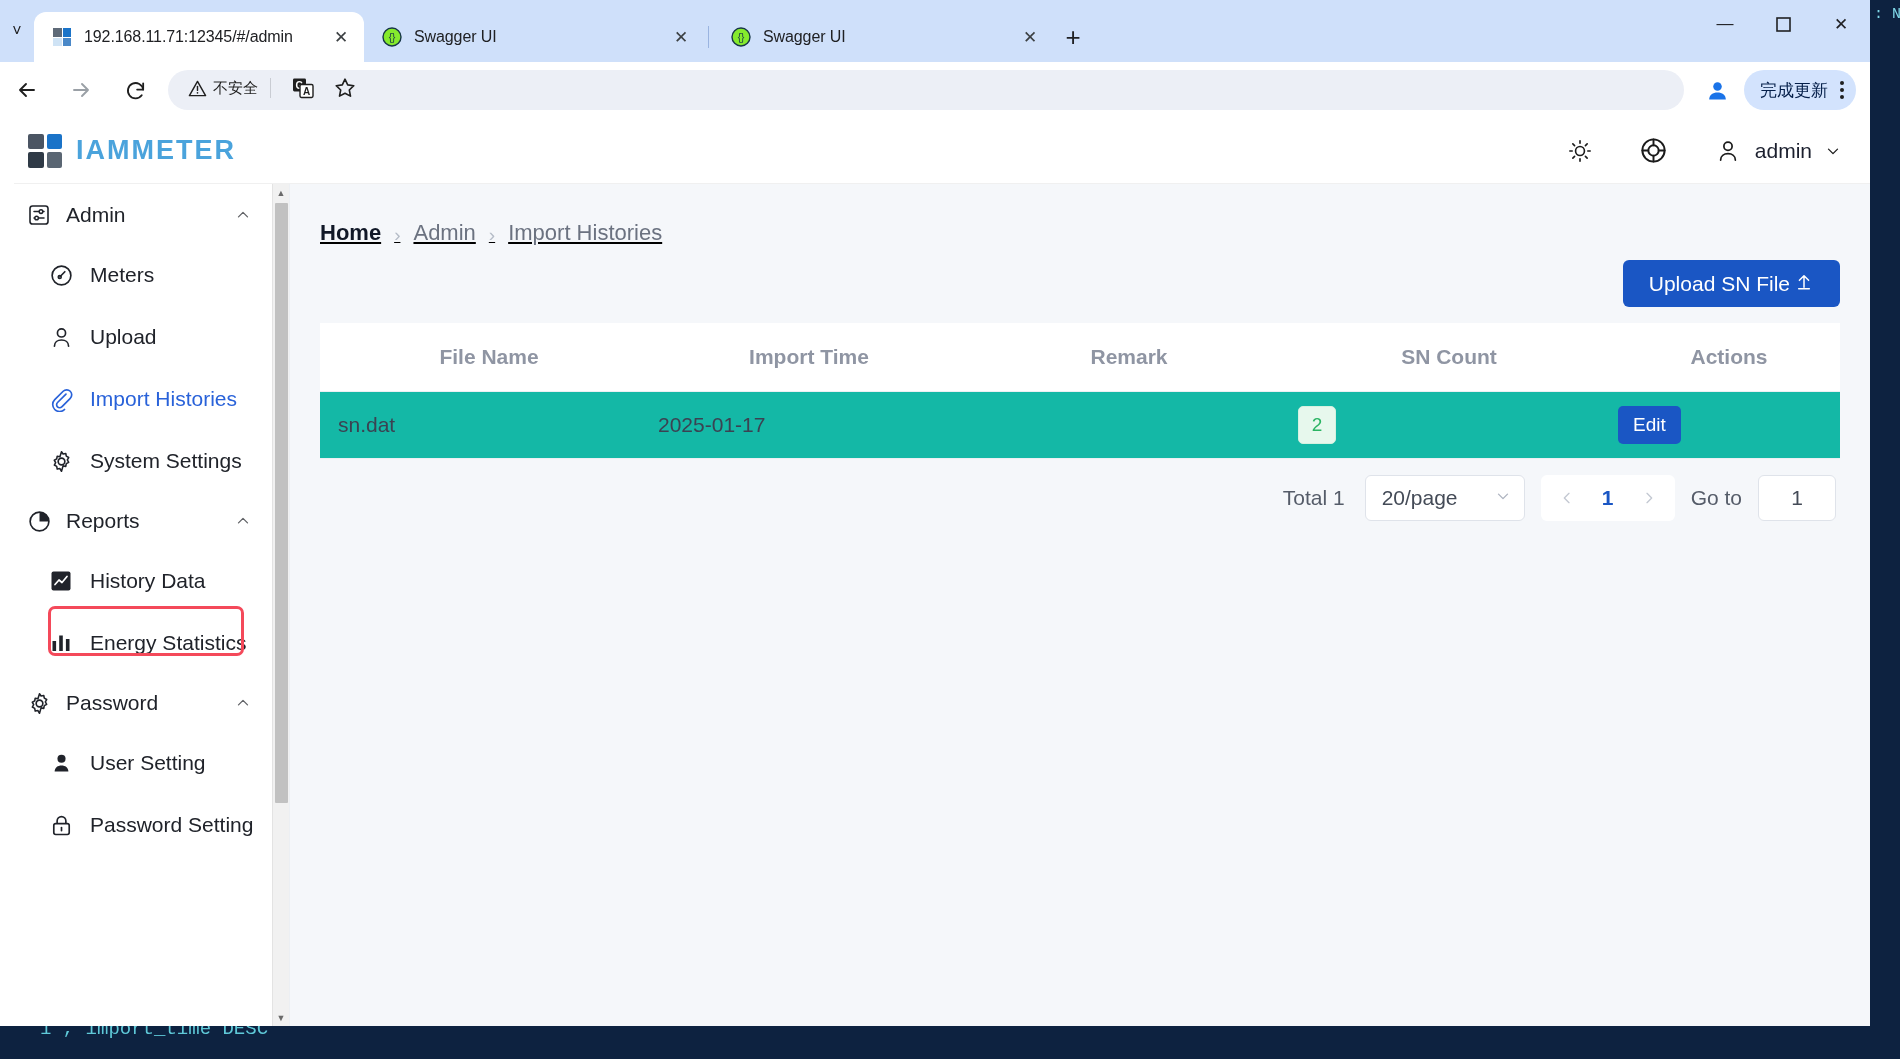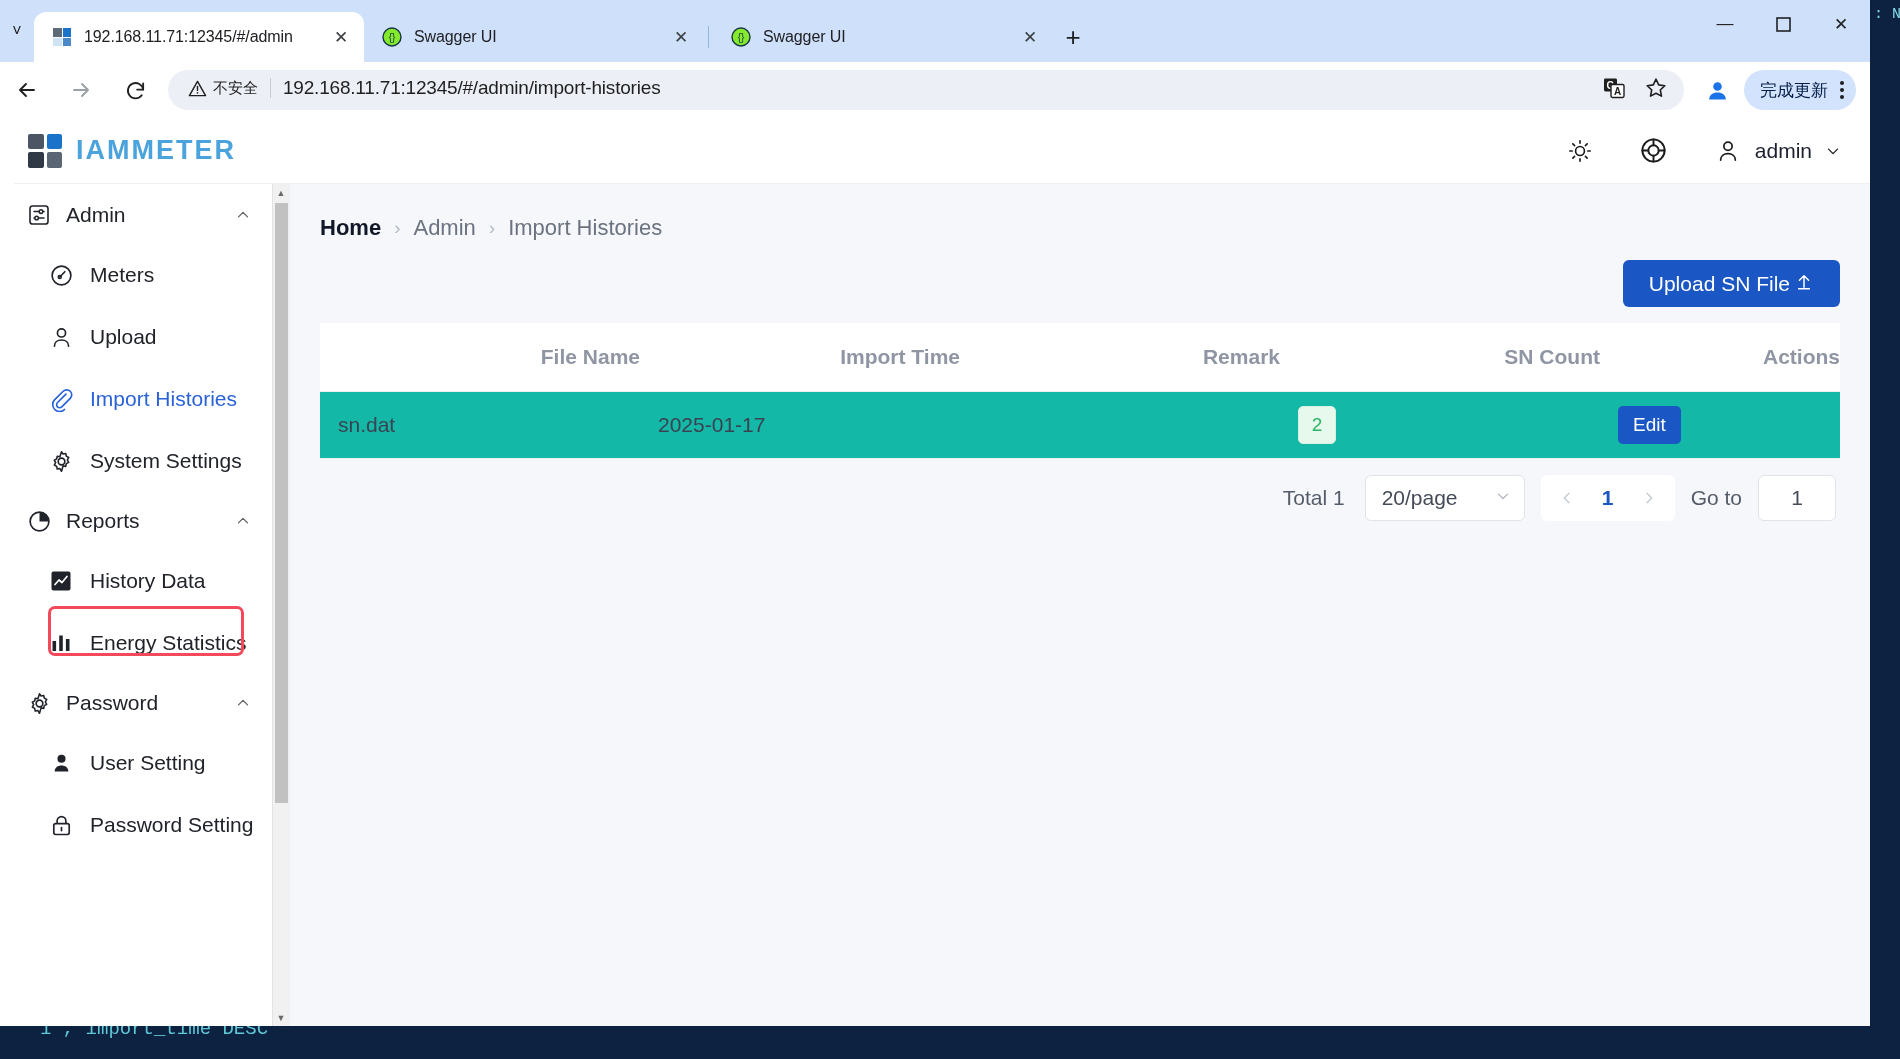--- a/index.html
+++ b/index.html
@@ -244,21 +244,21 @@
   .sb-thumb.top { height: 600px; }
   .sb-space { flex: 1 1 auto; }
 
   
   #main {
     flex: 1 1 auto; min-width: 0;
     background: #f5f7fa;
     padding: 26px 30px 0 30px;
     overflow: hidden;
   }
-  .crumbrow { display: flex; align-items: center; height: 36px; }
+  .crumbrow { display: flex; align-items: flex-end; height: 36px; text-decoration: underline; }
   .crumb { font-size: 22px; color: #6b7280; }
   .crumb.first { color: #111827; font-weight: 700; }
   .crumb-sep { color: #b5bcc7; font-size: 19px; margin: 0 13px; }
 
   .actionrow { display: flex; justify-content: flex-end; margin-top: 14px; }
   .btn-primary {
     background: #1a56c4;
     color: #fff;
     border: none; border-radius: 6px;
     height: 47px;
@@ -268,21 +268,21 @@
     font-family: "Liberation Sans", sans-serif;
   }
 
   .card {
     margin-top: 16px;
     background: #ffffff;
     border-radius: 4px;
   }
   table { width: 100%; border-collapse: collapse; table-layout: fixed; }
   thead th {
-    text-align: right;
+    text-align: center;
     font-size: 21px; font-weight: 700;
     color: #8f95a3;
     padding: 22px 0 22px 18px;
     border-bottom: 1px solid #eceff3;
     background: #fff;
   }
   tbody td {
     font-size: 21px; color: #3b4252;
     padding: 14px 0 14px 18px;
     border-bottom: 1px solid #eceff3;
@@ -461,21 +461,20 @@
     <div id="omnibox">
       <span class="notsecure">
         <svg width="19" height="19" viewBox="0 0 20 20">
             <path d="M10 2.5 18.5 17.5H1.5Z" fill="none" stroke="#1f1f1f" stroke-width="1.5" stroke-linejoin="round"></path>
             <path d="M10 7.8v4.2" stroke="#1f1f1f" stroke-width="1.5" stroke-linecap="round"></path>
             <circle cx="10" cy="14.6" r="0.9" fill="#1f1f1f"></circle>
           </svg>
         <span>不安全</span>
       </span>
       <span class="omni-sep"></span>
-      <span class="omni-url">192.168.11.71:12345/#/admin/import-histories</span>
       <span class="omni-actions">
         <span class="omni-icon">
           <svg width="24" height="24" viewBox="0 0 24 24">
             <rect x="2" y="2.5" width="13" height="13" rx="1.4" fill="#1f1f1f"></rect>
             <text x="8.5" y="12.6" font-size="10" text-anchor="middle" fill="#fff" font-family="Liberation Sans" font-weight="bold">G</text>
             <rect x="9" y="8.5" width="13" height="13" rx="1.4" fill="#fff" stroke="#1f1f1f" stroke-width="1.4"></rect>
             <text x="15.5" y="18.6" font-size="10" text-anchor="middle" fill="#1f1f1f" font-family="Liberation Sans" font-weight="bold">A</text>
           </svg>
         </span>
         <span class="omni-icon">

